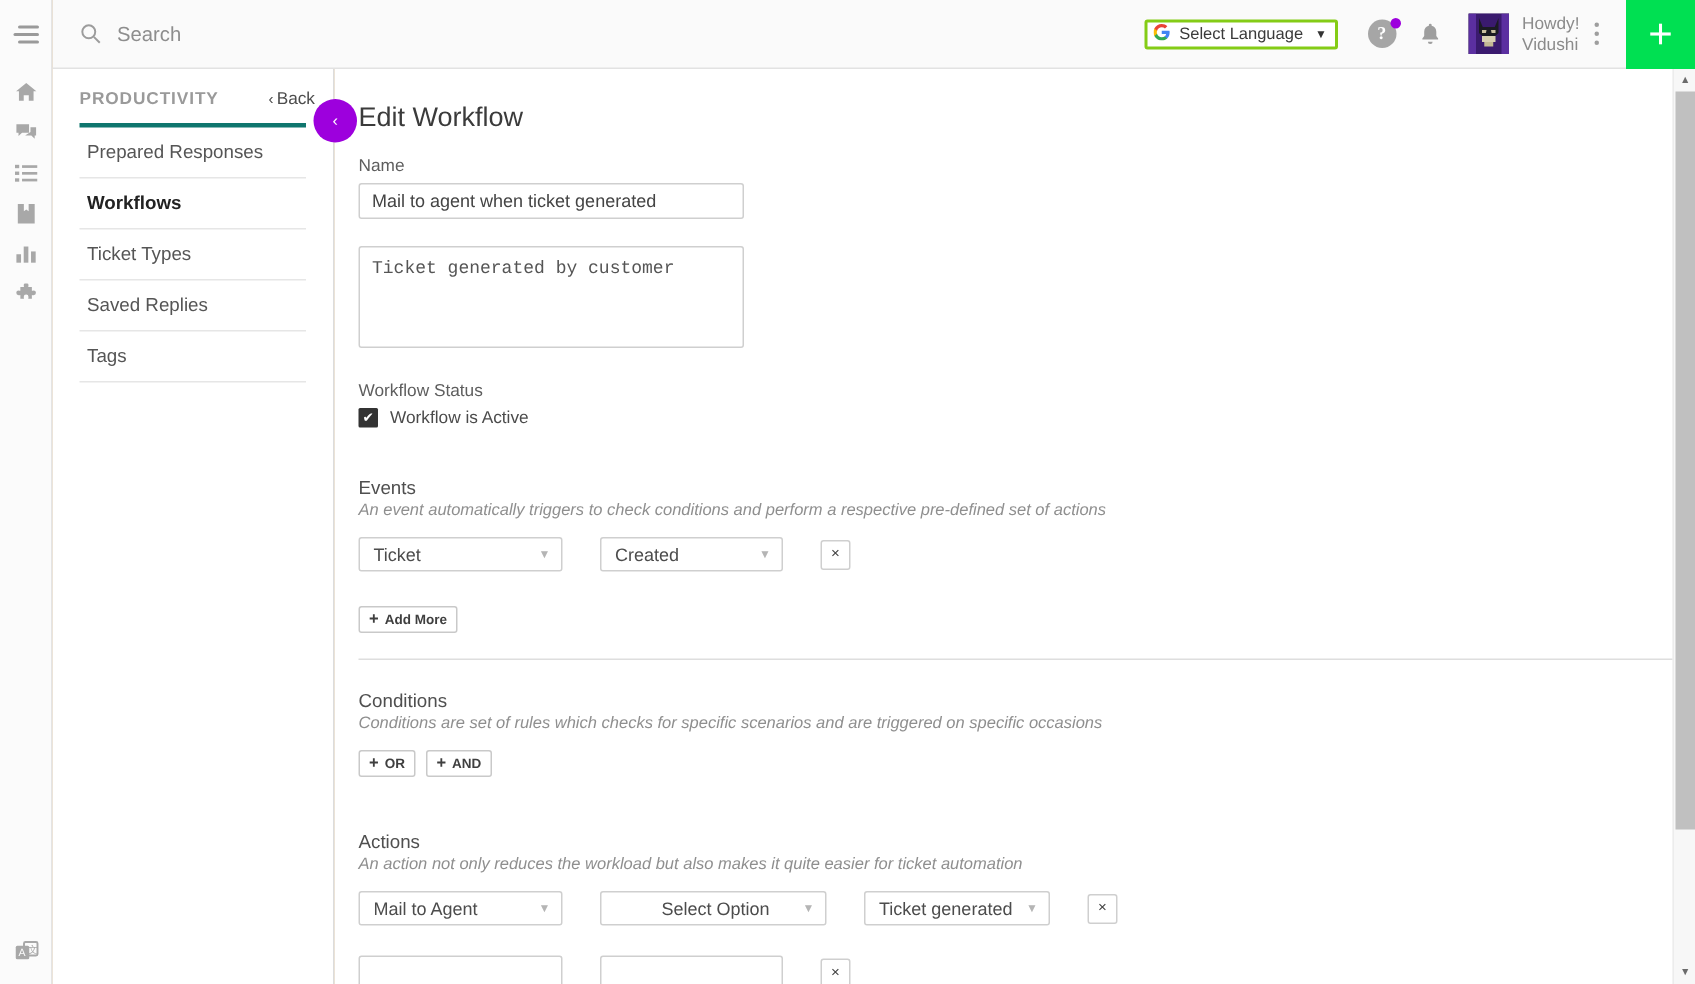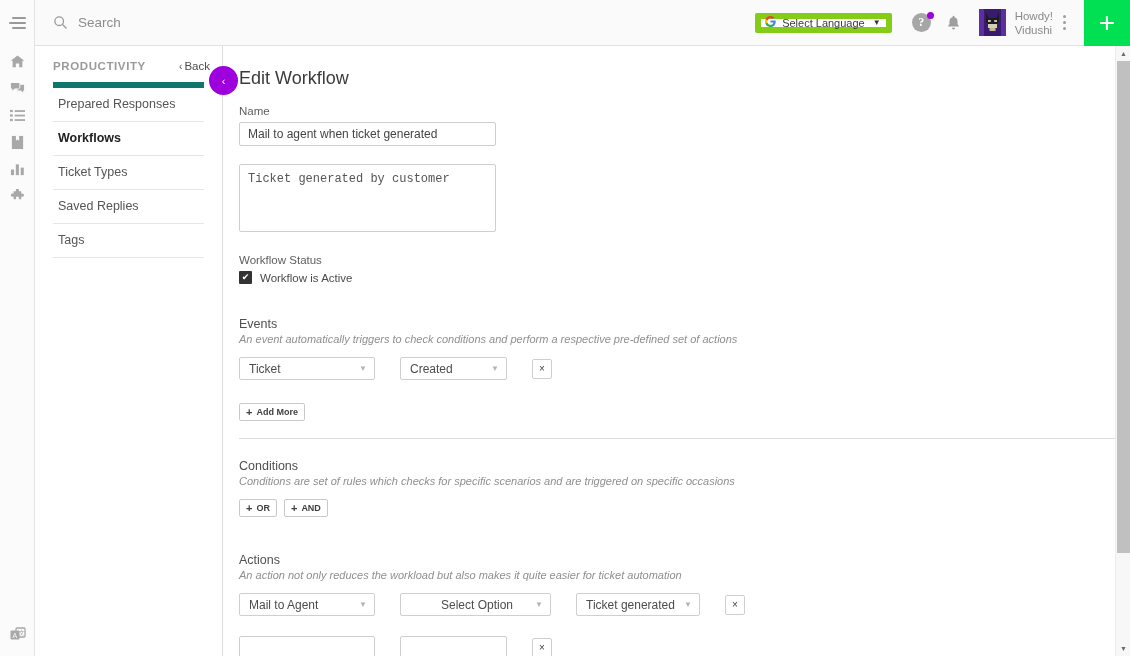--- a/index.html
+++ b/index.html
@@ -43,21 +43,21 @@
     border:none; outline:none; background:transparent;
     font-family:"Liberation Sans", sans-serif; font-size:13.5px; color:#777;
     width:240px;
   }
   .search-input::placeholder { color:#8d8d8d; }
 
   .topright { display:flex; align-items:center; height:46px; }
 
   .lang-select {
     display:flex; align-items:center; gap:6px;
-    border:6px solid #84cc16; background:#fff;
+    border:2px solid #84cc16; background:#fff;
     height:20px; padding:0 5px 0 4px; border-radius:2px;
     font-size:11px; color:#3a3a3a; margin-right:20px;
   }
   .g-logo { font-weight:bold; font-size:12px; line-height:1;
     font-family:"Liberation Serif", serif; }
   .lang-caret { font-size:8px; color:#333; margin-left:2px; }
 
   .help-ic { position:relative; margin-right:14px; width:20px; height:20px; }
   .help-circ {
     width:19px;height:19px;border-radius:50%;background:#a6a6a6;
@@ -86,21 +86,21 @@
     position:absolute; left:35px; top:46px; width:188px; height:610px;
     background:#fff; border-right:1px solid #dcdcdc;
   }
   .subnav-head {
     display:flex; align-items:center; justify-content:space-between;
     padding:14px 12px 10px 18px;
   }
   .subnav-title { font-size:11.5px; font-weight:bold; letter-spacing:0.6px; color:#9a9a9a; }
   .back-link { font-size:11.5px; color:#4d4d4d; display:flex; align-items:center; gap:2px; }
   .back-chev { font-size:10px; }
-  .subnav-list { border-top:6px solid #0f766e; margin:0 18px; }
+  .subnav-list { border-top:3px solid #0f766e; margin:0 18px; }
   .subnav-item {
     font-size:12.5px; color:#555; padding:9px 0 10px 5px;
     border-bottom:1px solid #e6e6e6; cursor:pointer;
   }
   .subnav-item.active { font-weight:bold; color:#222; }
 
   .collapse-btn {
     position:absolute; left:209px; top:66px; width:29px; height:29px;
     border-radius:50%; background:#9d00dd; color:#fff;
     display:flex; align-items:center; justify-content:center;
@@ -140,21 +140,21 @@
   .sec-title { font-size:12.5px; color:#4f4f4f; margin-bottom:2px; }
   .sec-sub { font-size:11px; color:#8f8f8f; font-style:italic; margin-bottom:12px; }
 
   .row { display:flex; align-items:center; gap:25px; margin-bottom:12px; }
   .sel {
     height:23px; border:1px solid #cfcfcf; border-radius:2px; background:#fff;
     display:flex; align-items:center; justify-content:space-between;
     font-size:12px; color:#4c4c4c; padding:0 7px 0 9px; cursor:pointer;
   }
   .sel.w136 { width:136px; }
-  .sel.w121 { width:107px; }
+  .sel.w121 { width:122px; }
   .sel.w133 { width:151px;padding-left:40px; }
   .sel.w124 { width:124px; }
   .sel-caret { color:#b5b5b5; font-size:8px; margin-left:6px; }
   .x-btn {
     width:20px;height:20px;border:1px solid #cfcfcf;border-radius:2px;background:#fff;
     display:flex;align-items:center;justify-content:center;
     font-size:10px;color:#3f3f3f;cursor:pointer;
   }
   .sm-btn {
     height:18px; border:1px solid #c9c9c9; border-radius:2px; background:#fff;

